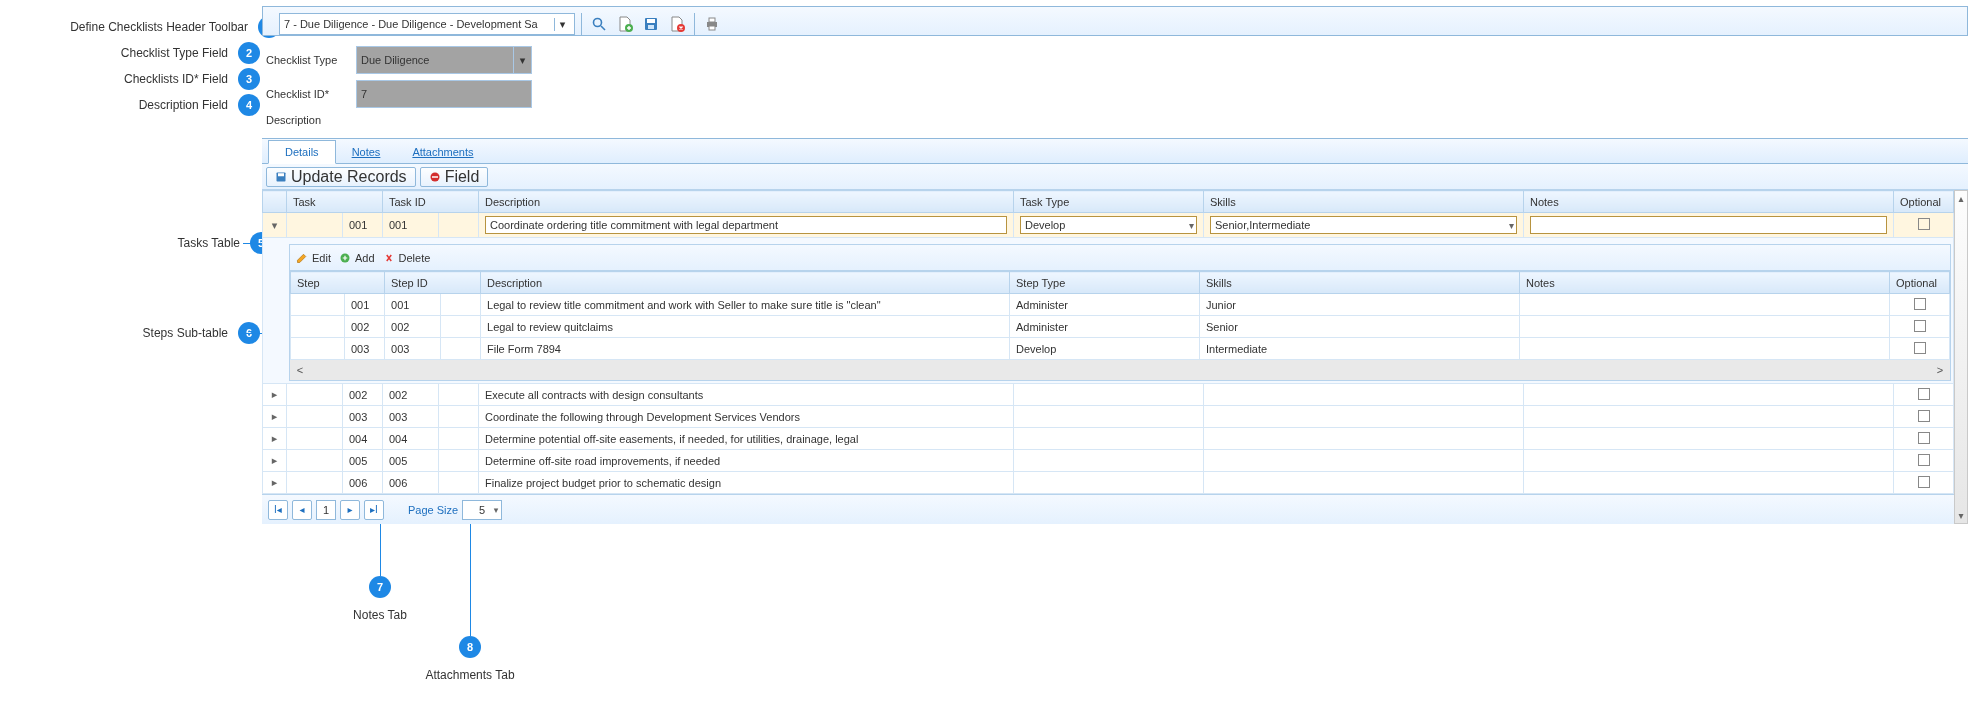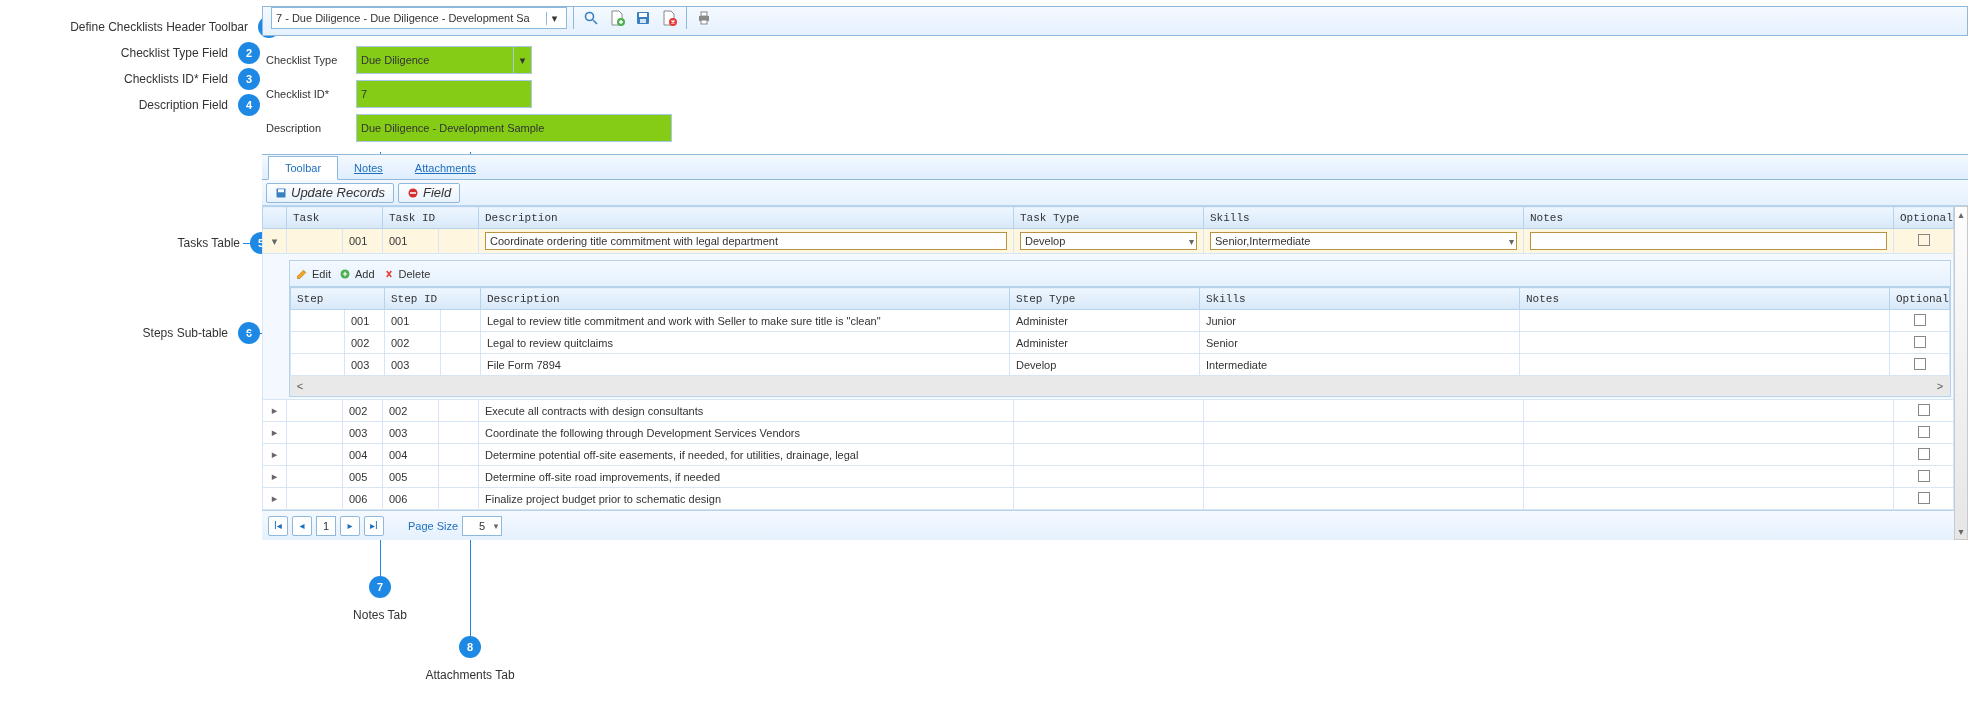--- a/index.html
+++ b/index.html
@@ -43,22 +43,22 @@
     position: absolute;
     left: 262px;
     top: 6px;
     width: 1706px;
   }
   .toolbar {
     height: 30px;
     background: linear-gradient(#f4f9ff,#e5f1fe);
     border: 1px solid #8fb8db;
     display: flex;
-    align-items: flex-start;
-    padding: 0 8px;
+    align-items: flex-end;
+    padding: 0 16px;
     gap: 4px;
   }
   .toolbar .selector {
     width: 296px;
     height: 22px;
     border: 1px solid #8fb8db;
     background: #fff;
     display: flex;
     align-items: center;
     padding: 0 4px;
@@ -71,21 +71,21 @@
     width: 22px; height: 22px;
     display: flex; align-items: center; justify-content: center;
     cursor: pointer;
     border-radius:2px;
   }
 
   .form-area { padding: 10px 4px 6px 4px; }
   .form-row { display: flex; align-items: center; margin-bottom: 6px; }
   .form-row .lbl { width: 90px; color: #333; }
   .form-row .combo, .form-row .text-input {
-    height: 22px; border: 1px solid #a9c8e6; background:#84cc16;
+    height: 22px; border: 1px solid #a9c8e6; background:#a3a3a3;
     display:flex; align-items:center; padding:13px 4px; font-size:11px;
   }
   .form-row .combo { width:176px; position:relative;}
   .form-row .combo .dd-btn { position:absolute; right:0; top:0; bottom:0; width:18px; display:flex;align-items:center;justify-content:center; border-left:1px solid #a9c8e6; color:#333;}
   .form-row .text-input.small { width:176px; }
   .form-row .text-input.wide { width:316px; }
 
   .tabstrip {
     height: 26px;
     background: linear-gradient(#f4f9ff,#dfeefe);
@@ -127,30 +127,28 @@
     gap:4px;
     padding-left:4px;
   }
   .action-btn {
     height:20px; padding:0 8px;
     border:1px solid #8fb8db;
     background:linear-gradient(#fdfeff,#e8f2fd);
     display:flex; align-items:center; gap:4px;
     cursor:pointer;
     border-radius:2px;
-    font-size:13px;
-    font-style:italic;
+    font-size:16px;
   }
   table.grid { width:100%; border-collapse:collapse; table-layout:fixed;}
   table.grid th {
     background: linear-gradient(#eef6ff,#d7e8f9);
     border:1px solid #b7d3ec;
     text-align:left; padding:4px 6px; font-weight:normal; color:#333;
     height:22px;
-    font-family:Liberation Mono, monospace;
   }
   table.grid td { border:1px solid #d6e6f5; padding:3px 6px; height:22px; background:#fff;}
   tr.editing td { background:#fff6e0; }
   tr.editing .edit-field { width:100%; height:18px; border:1px solid #b7933f; background:#fff; padding:0 4px; display:flex; align-items:center; font-size:11px;}
   tr.editing .edit-combo { position:relative;}
   tr.editing .edit-combo .dd-btn { position:absolute; right:2px; top:50%; transform:translateY(-50%); color:#666; font-size:10px;}
   .chk { width:12px; height:12px; border:1px solid #888; display:inline-block;}
   .expand-cell {text-align:center; color:#666; cursor:pointer;}
 
   .subgrid-wrap { border:1px solid #b7d3ec; margin:6px 2px 2px 26px;}
@@ -289,28 +287,25 @@
       </div>
     </div>
     <div class="form-row">
       <span class="lbl">Checklist ID*</span>
       <div class="text-input small">
         <span>7</span>
       </div>
     </div>
     <div class="form-row">
       <span class="lbl">Description</span>
-      <div class="text-input wide">
-        <span>Due Diligence - Development Sample</span>
-      </div>
     </div>
   </div>
 
   <div class="tabstrip">
-    <div class="tab active"><span>Toolbar</span></div>
+    <div class="tab active"><span>Details</span></div>
     <div class="tab"><span>Notes</span></div>
     <div class="tab"><span>Attachments</span></div>
   </div>
 
 
   <div class="action-bar">
     <div class="action-btn">
       <svg width="12" height="12" viewBox="0 0 16 16">
           <rect x="2" y="2" width="12" height="12" rx="1" fill="#3a7fbf"></rect>
           <rect x="4" y="3" width="8" height="4" fill="#fff"></rect>

